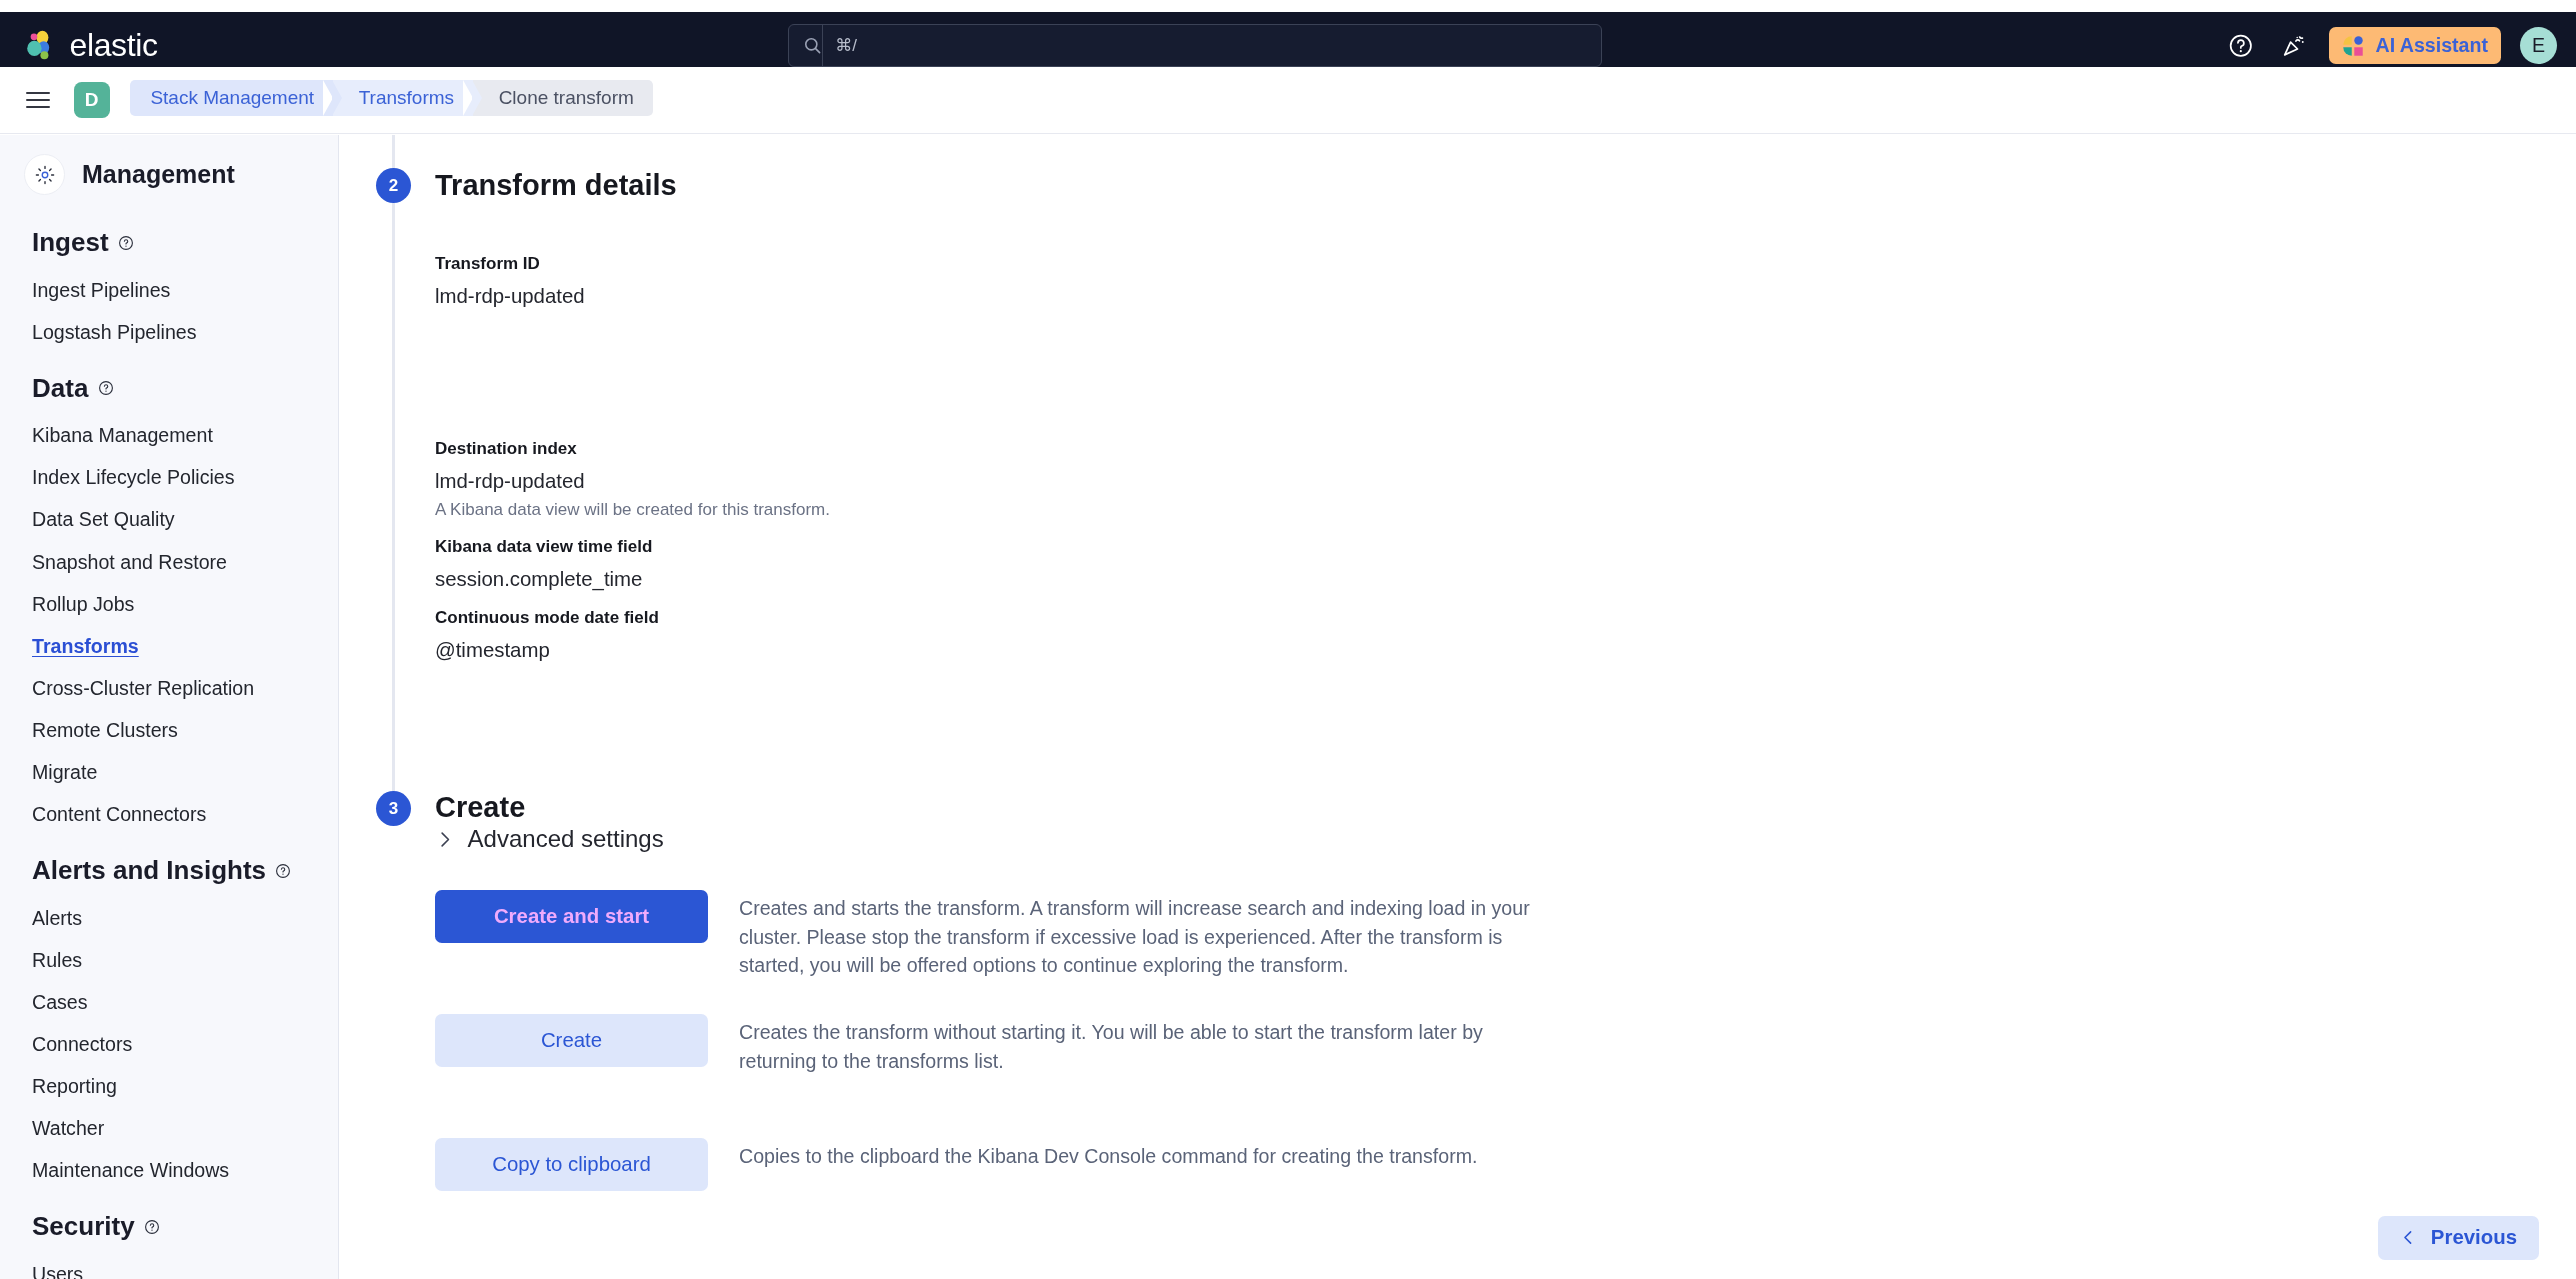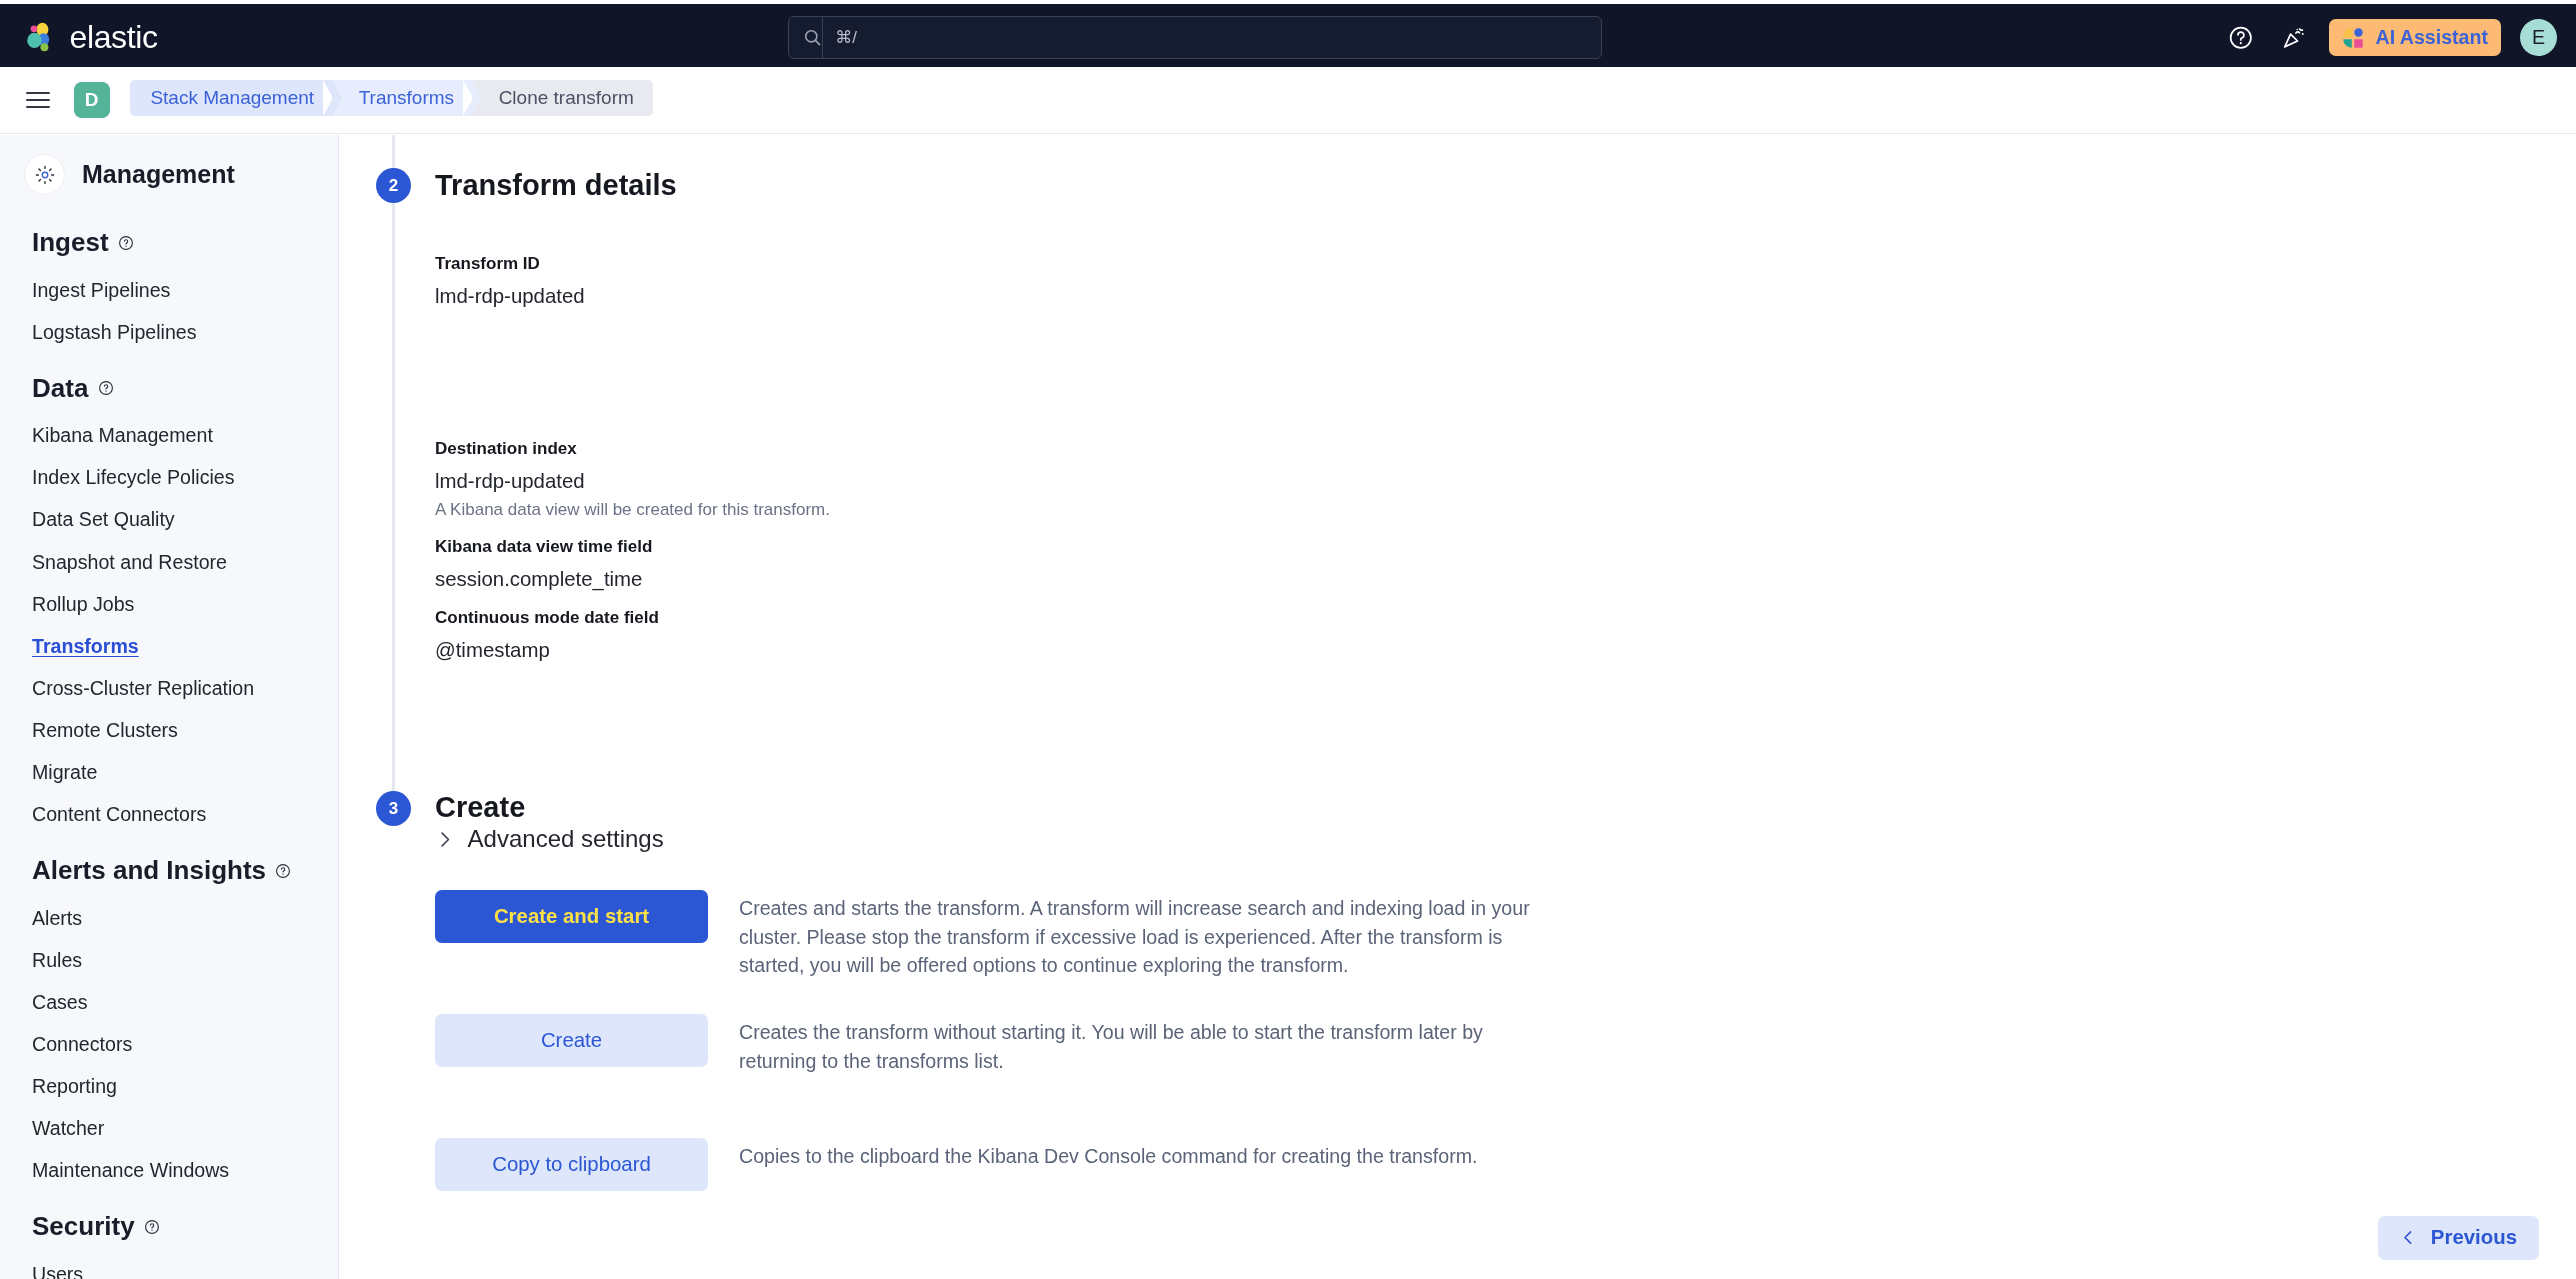--- a/index.html
+++ b/index.html
@@ -5,21 +5,21 @@
   * { box-sizing: border-box; margin: 0; padding: 0; }
   html, body {
     width: 2576px; height: 1279px;
     font-family: "Liberation Sans", sans-serif;
     background: #ffffff;
     overflow: hidden;
   }
 
   
   .topbar {
-    position: absolute; top: 4px; left: 0;
+    position: absolute; top: 12px; left: 0;
     width: 2576px; height: 67px;
     background: #101527;
     display: flex; align-items: center;
   }
   .brand {
     display: flex; align-items: center; gap: 13.6px;
     margin-left: 24px;
   }
   .elastic-mark { width: 32px; height: 32px; flex: 0 0 32px; }
   .brand-name {
@@ -189,21 +189,21 @@
 
   .act-row { position: absolute; left: 95px; display: flex; align-items: flex-start; gap: 31px; }
   .btn {
     border: none; border-radius: 6.8px;
     font-family: "Liberation Sans", sans-serif;
     width: 273px; height: 53px;
     font-size: 20.4px; font-weight: 700;
     display: flex; align-items: center; justify-content: center;
     flex: 0 0 273px;
   }
-  .btn-primary { background: #2b56d4; color: #fde047; }
+  .btn-primary { background: #2b56d4; color: #f0abfc; }
   .btn-secondary { background: #dde6fb; color: #2b56d4; font-weight: 400; }
   .act-desc {
     font-size: 19.6px; color: #5a6378; line-height: 1.46;
     max-width: 796px; padding-top: 4.3px;
   }
 
   .previous-btn {
     position: absolute; right: 37px; bottom: 20.4px;
     background: #dde6fb; color: #2b56d4;
     border-radius: 6.8px; height: 44px; padding: 0 22px;

